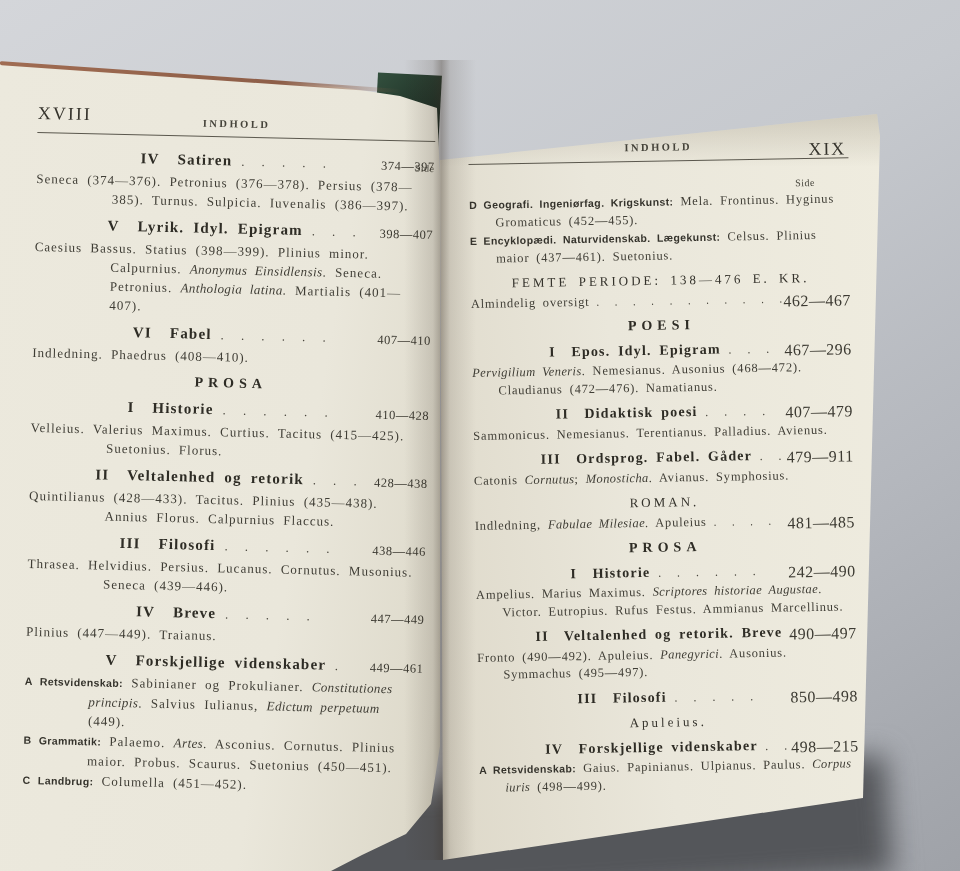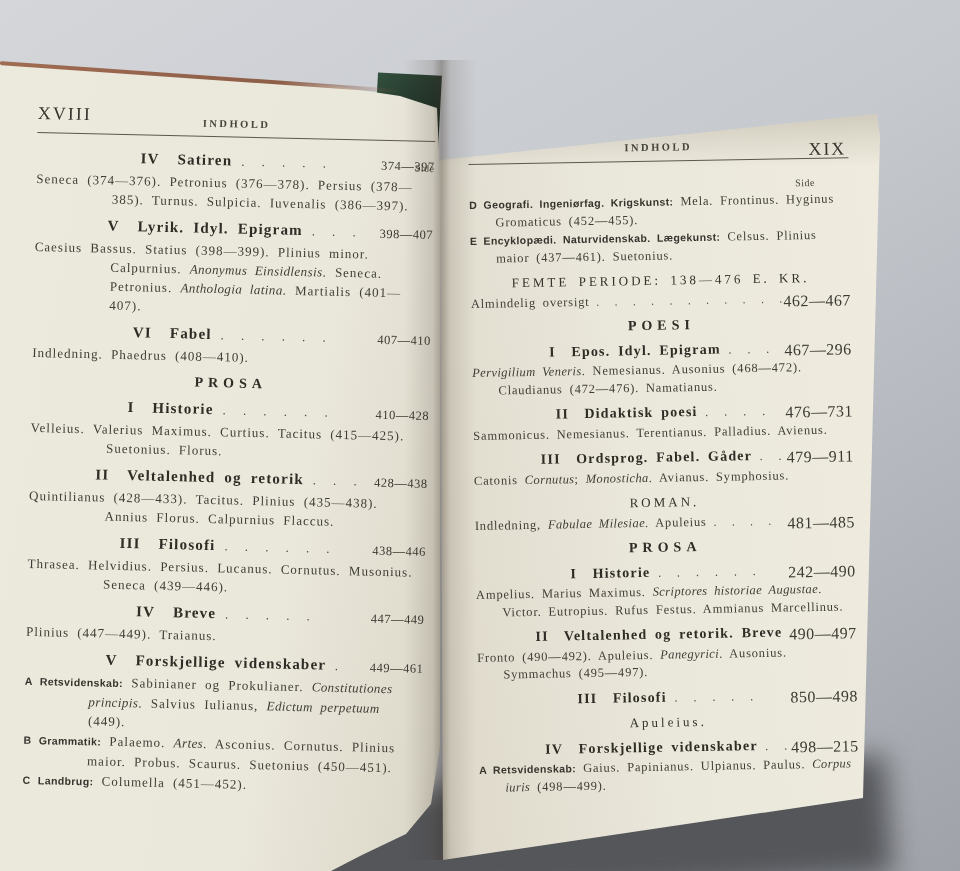--- a/index.html
+++ b/index.html
@@ -145,21 +145,21 @@
       </div>
       <span class="side-label side-right">Side</span>
       <div class="sections">
           <div class="lettered"><span class="let-label">D Geografi. Ingeniørfag. Krigskunst:</span> Mela. Frontinus. Hyginus Gromaticus (452—455).</div>
           <div class="lettered"><span class="let-label">E Encyklopædi. Naturvidenskab. Lægekunst:</span> Celsus. Plinius maior (437—461). Suetonius.</div>
           <div class="center-line">FEMTE PERIODE:  138—476 E. KR.</div>
           <div class="leader-line"><span>Almindelig oversigt <span class="dots">. . . . . . . . . . .</span></span><span class="range">462—467</span></div>
           <div class="center-line bold">POESI</div>
           <div class="sec-heading"><span class="h-main">I&nbsp; Epos. Idyl. Epigram <span class="dots">. . .</span></span><span class="range">467—296</span></div>
           <div class="para"><i>Pervigilium Veneris</i>. Nemesianus. Ausonius (468—472). Claudianus (472—476). Namatianus.</div>
-          <div class="sec-heading"><span class="h-main">II&nbsp; Didaktisk poesi <span class="dots">. . . .</span></span><span class="range">476—731</span></div>
+          <div class="sec-heading"><span class="h-main">II&nbsp; Didaktisk poesi <span class="dots">. . . .</span></span><span class="range">407—479</span></div>
           <div class="para">Sammonicus. Nemesianus. Terentianus. Palladius. Avienus.</div>
           <div class="sec-heading"><span class="h-main">III&nbsp; Ordsprog. Fabel. Gåder <span class="dots">. .</span></span><span class="range">479—911</span></div>
           <div class="para">Catonis <i>Cornutus</i>; <i>Monosticha</i>. Avianus. Symphosius.</div>
           <div class="center-line">ROMAN.</div>
           <div class="leader-line"><span>Indledning, <i>Fabulae Milesiae</i>. Apuleius <span class="dots">. . . .</span></span><span class="range">481—485</span></div>
           <div class="center-line bold">PROSA</div>
           <div class="sec-heading"><span class="h-main">I&nbsp; Historie <span class="dots">. . . . . .</span></span><span class="range">242—490</span></div>
           <div class="para">Ampelius. Marius Maximus. <i>Scriptores historiae Augustae</i>. Victor. Eutropius. Rufus Festus. Ammianus Marcellinus.</div>
           <div class="sec-heading"><span class="h-main">II&nbsp; Veltalenhed og retorik. Breve <span class="dots">.</span></span><span class="range">490—497</span></div>
           <div class="para">Fronto (490—492). Apuleius. <i>Panegyrici</i>. Ausonius. Symmachus (495—497).</div>

